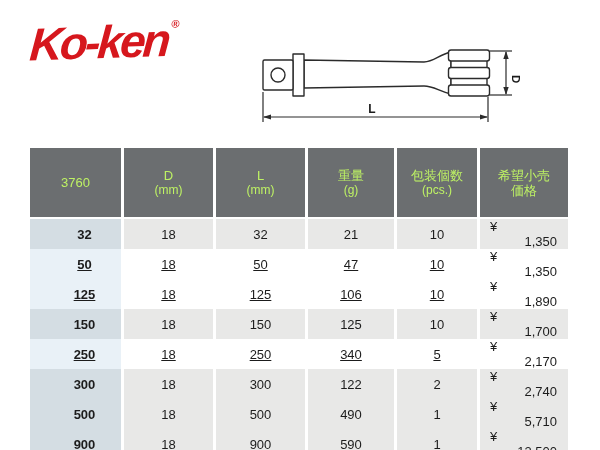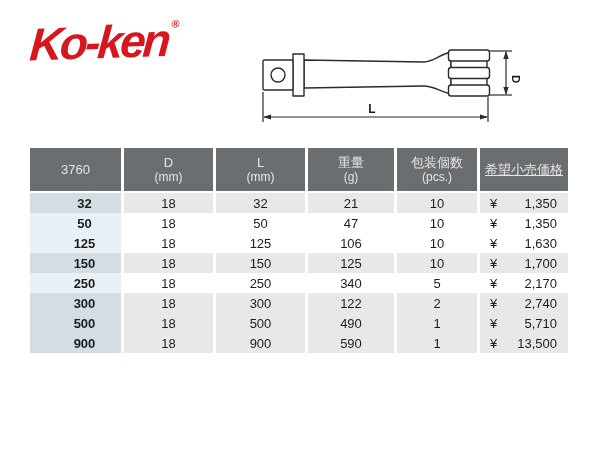--- a/index.html
+++ b/index.html
@@ -20,41 +20,41 @@
 
   
   .diagram{position:absolute;left:252px;top:22px;width:345px;height:118px;}
 
   
   .spec-table{
     position:absolute;left:30px;top:148px;width:538px;
     border-collapse:separate;border-spacing:0;table-layout:fixed;
   }
   .spec-table th{
-    background:var(--header-bg,#6b6e70);color:#e5e5e5;font-weight:normal;
-    height:43px;padding:0;vertical-align:middle;text-align:center;
+    background:var(--header-bg,#6b6e70);color:#bef264;font-weight:normal;
+    height:43px;padding:13px;vertical-align:middle;text-align:center;
     border-right:3px solid #fff;border-bottom:2px solid #fff;
   }
-  .spec-table th:last-child{border-right:none;text-decoration:underline;}
+  .spec-table th:last-child{border-right:none;}
   .spec-table th .h-main{display:block;font-size:13px;line-height:15px;}
   .spec-table th .h-sub{display:block;font-size:12px;line-height:14px;}
   .spec-table td{
     height:20px;padding:0;font-size:13px;text-align:center;vertical-align:middle;
     border-right:3px solid #fff;white-space:nowrap;
   }
   .spec-table td:last-child{border-right:none;}
   .spec-table tr.row-gray td{background:var(--row-gray,#e8e8e7);}
-  .spec-table tr.row-white td{background:var(--row-white,#ffffff);}
+  .spec-table tr.row-white td{background:var(--row-white,#ffffff);text-decoration:underline;}
   .spec-table tr.row-gray td.col1{background:var(--col1-gray,#d4dde3);}
   .spec-table tr.row-white td.col1{background:var(--col1-white,#e9f1f7);}
   .spec-table td.col1{font-weight:bold;text-align:center;padding-left:18px;}
   .spec-table td.price span{display:inline-block;}
   .spec-table td.price{padding:0 11px 0 10px;}
   .spec-table td.price .yen{float:left;}
-  .spec-table td.price .amt{float:right;}
+  .spec-table td.price .amt{float:right;margin-left:37px;}
 </style>
 </head>
 <body>
 
 <div class="page">
 
   <div class="logo" style="color: rgb(214, 23, 29);">
     <span class="word">Ko-ken</span><sup>®</sup>
   </div>
 
@@ -153,21 +153,21 @@
           </td>
         </tr>
         <tr class="row-white">
           <td class="col1">125</td>
           <td>18</td>
           <td>125</td>
           <td>106</td>
           <td>10</td>
           <td class="price">
             <span class="yen">¥</span>
-            <span class="amt">1,630</span>
+            <span class="amt">1,890</span>
           </td>
         </tr>
         <tr class="row-gray">
           <td class="col1">150</td>
           <td>18</td>
           <td>150</td>
           <td>125</td>
           <td>10</td>
           <td class="price">
             <span class="yen">¥</span>

